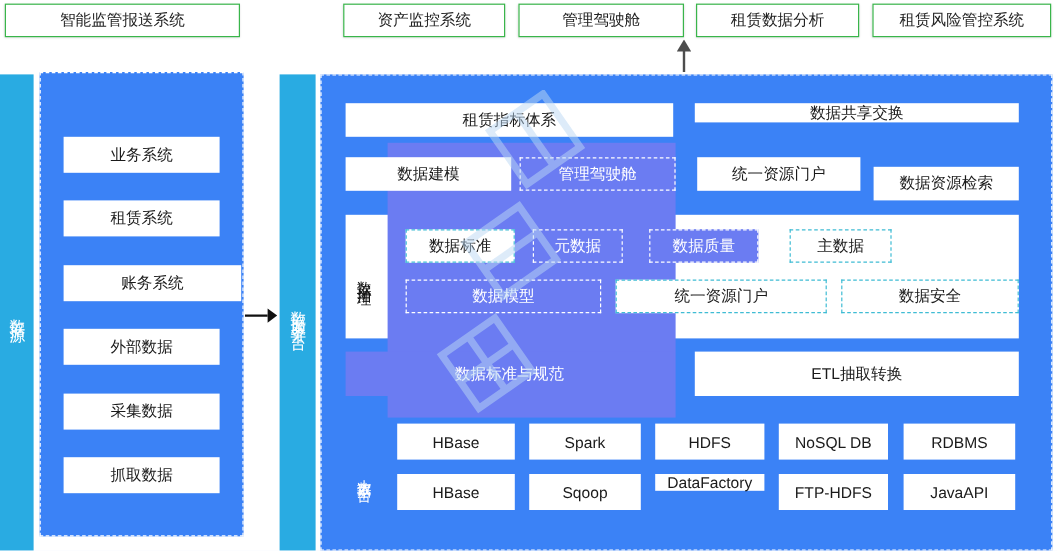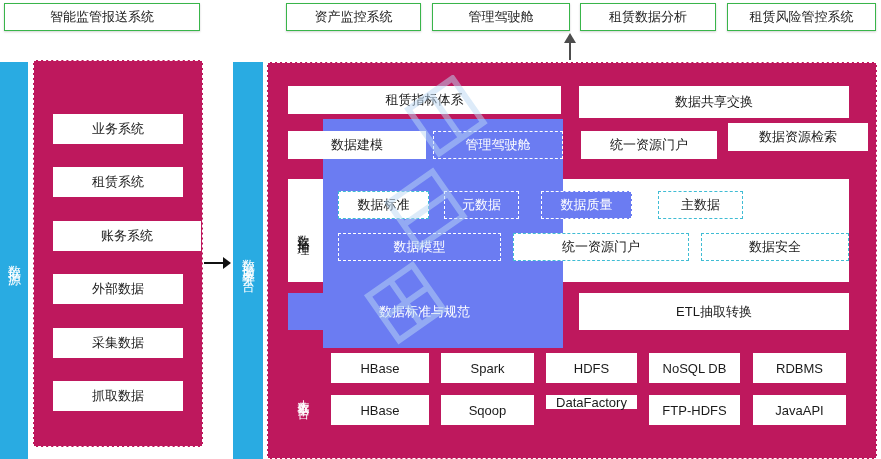--- a/index.html
+++ b/index.html
@@ -14,21 +14,21 @@
   }
   .vbar {
     position:absolute; background:#29abe2;
     display:flex; align-items:center; justify-content:center;
   }
   .vtext {
     writing-mode:vertical-lr; text-orientation:upright;
     color:#ffffff; font-size:13px; letter-spacing:4px;
   }
   .blackpanel {
-    position:absolute; background:#be185d; border:1px dashed #ffffff; box-sizing:border-box;
+    position:absolute; background:#3b82f6; border:1px dashed #ffffff; box-sizing:border-box;
   }
   .wbox {
     position:absolute; background:#ffffff; display:flex; align-items:center; justify-content:center;
     font-size:13px; color:#1a1a1a; box-sizing:border-box; z-index:2;
   }
   .bluebox {
     position:absolute; background:#6b7cf2; display:flex; align-items:center; justify-content:center;
     font-size:13px; color:#ffffff; box-sizing:border-box; z-index:2;
   }
   .dash-cyan { border:1px dashed #3fbcd4; }
@@ -86,26 +86,26 @@
     <span class="vtext">数据服务平台</span>
   </div>
 
   <div class="blackpanel" style="left:267px;top:62px;width:610px;height:397px;">
 
     <div class="gov-container" style="left:20px;top:116px;width:561px;height:103px;"></div>
 
     <div class="band" style="left:55px;top:56px;width:240px;height:229px;"></div>
 
     <div class="wbox" style="left:20px;top:23px;width:273px;height:28px;">租赁指标体系</div>
-    <div class="wbox" style="left:311px;top:23px;width:270px;height:32px;">数据共享交换</div>
+    <div class="wbox" style="left:311px;top:23px;width:270px;height:16px;">数据共享交换</div>
 
     <div class="wbox" style="left:20px;top:68px;width:138px;height:28px;">数据建模</div>
     <div class="bluebox dash-white" style="left:165px;top:68px;width:130px;height:28px;">管理驾驶舱</div>
     <div class="wbox" style="left:313px;top:68px;width:136px;height:28px;">统一资源门户</div>
-    <div class="wbox" style="left:460px;top:60px;width:140px;height:28px;">数据资源检索</div>
+    <div class="wbox" style="left:460px;top:76px;width:121px;height:28px;">数据资源检索</div>
 
     <div class="vlabel-dark" style="left:26px;top:136px;width:18px;height:64px;">数据治理</div>
 
     <div class="wbox dash-cyan" style="left:70px;top:128px;width:91px;height:28px;">数据标准</div>
     <div class="bluebox dash-white" style="left:176px;top:128px;width:75px;height:28px;">元数据</div>
     <div class="bluebox dash-white" style="left:273px;top:128px;width:91px;height:28px;">数据质量</div>
     <div class="wbox dash-cyan" style="left:390px;top:128px;width:85px;height:28px;font-family:Liberation Serif, serif;">主数据</div>
 
     <div class="bluebox dash-white" style="left:70px;top:170px;width:163px;height:28px;">数据模型</div>
     <div class="wbox dash-cyan" style="left:245px;top:170px;width:176px;height:28px;">统一资源门户</div>

